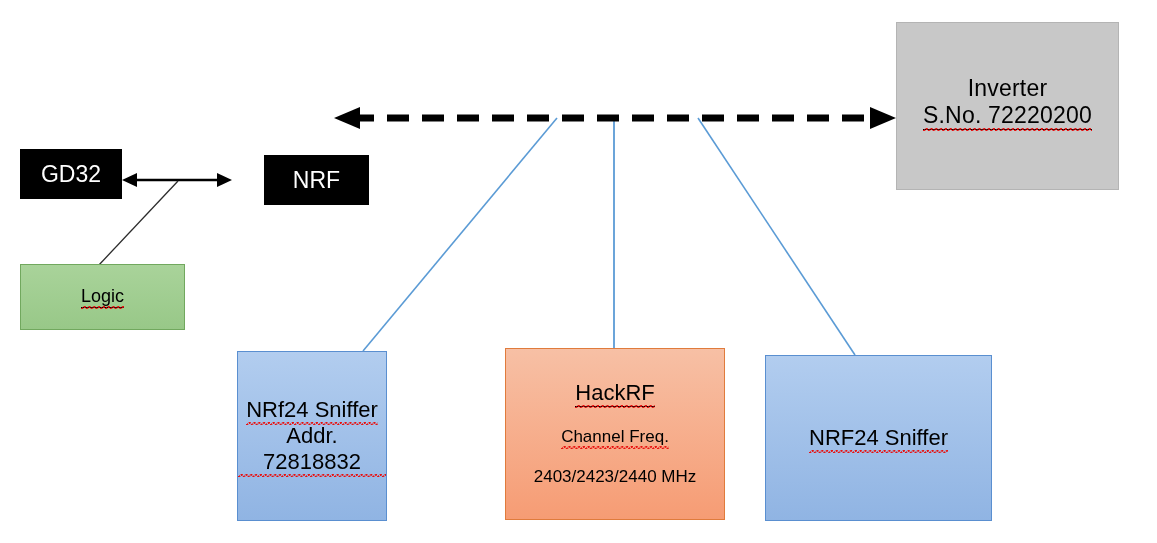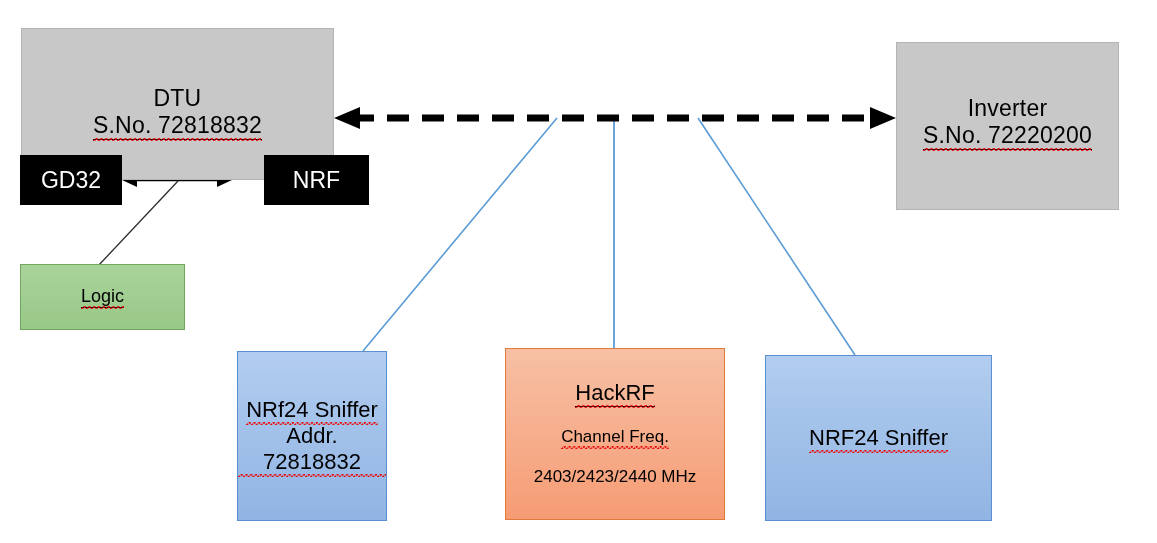--- a/index.html
+++ b/index.html
@@ -39,21 +39,21 @@
   #dtu-box {
     left: 21px;
     top: 28px;
     width: 313px;
     height: 152px;
     justify-content: flex-start;
     padding-top: 56px;
   }
   #inverter-box {
     left: 896px;
-    top: 42px;
+    top: 22px;
     width: 223px;
     height: 168px;
     justify-content: flex-start;
     padding-top: 52px;
   }
   .dev-title {
     font-size: 23px;
     letter-spacing: .2px;
   }
   .dev-sub {
@@ -90,21 +90,21 @@
   .chip {
     position: absolute;
     background: #000000;
     color: #ffffff;
     display: flex;
     align-items: center;
     justify-content: center;
     font-size: 23px;
     box-sizing: border-box;
   }
-  #gd32-chip { left: 20px;  top: 155px; width: 102px; height: 50px; }
+  #gd32-chip { left: 20px;  top: 149px; width: 102px; height: 50px; }
   #nrf-chip  { left: 230px; top: 155px; width: 105px; height: 50px; margin-left: 34px; }
 
   
   #logic-box {
     left: 20px;
     top: 264px;
     width: 165px;
     height: 66px;
     background: linear-gradient(to bottom, #a9d39a 0%, #98c888 100%);
     border: 1px solid #71a85e;
@@ -153,26 +153,20 @@
     <polygon points="334,118 360,107 360,129" fill="#000000"></polygon>
     <polygon points="896,118 870,107 870,129" fill="#000000"></polygon>
 
     <line x1="126" y1="180" x2="228" y2="180" stroke="#000000" stroke-width="2.6"></line>
     <polygon points="122,180 137,173 137,187" fill="#000000"></polygon>
     <polygon points="232,180 217,173 217,187" fill="#000000"></polygon>
 
     <line x1="98" y1="266" x2="178" y2="181" stroke="#2b2b2b" stroke-width="1.3"></line>
   </svg>
 
-  <div class="node gray-box" id="dtu-box">
-    <div class="dev-title">DTU</div>
-    <div class="dev-sub">
-      <span class="squiggle uline">S.No. 72818832</span>
-    </div>
-  </div>
 
   <div class="chip" id="gd32-chip">
     <span>GD32</span>
   </div>
 
   <div class="chip" id="nrf-chip">
     <span>NRF</span>
   </div>
 
   <div class="node" id="logic-box">

